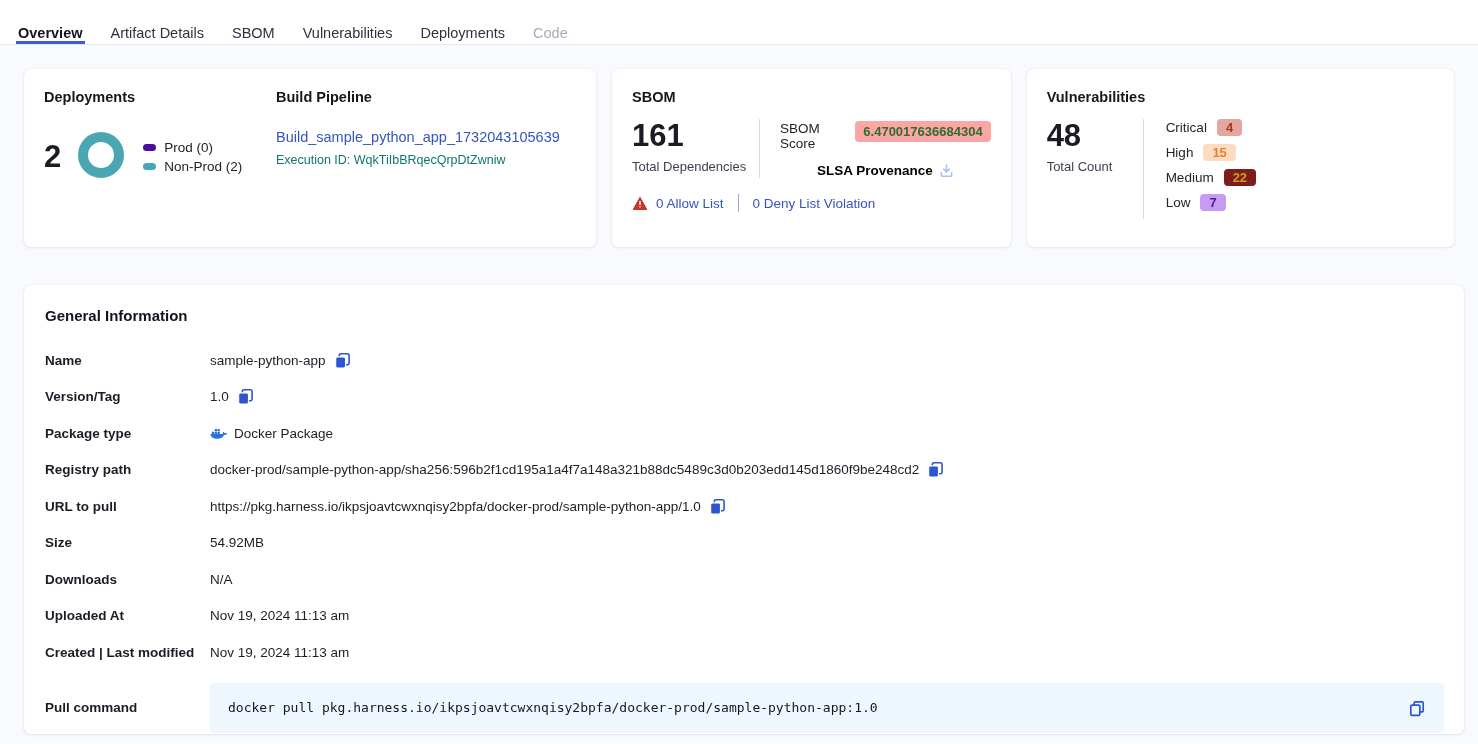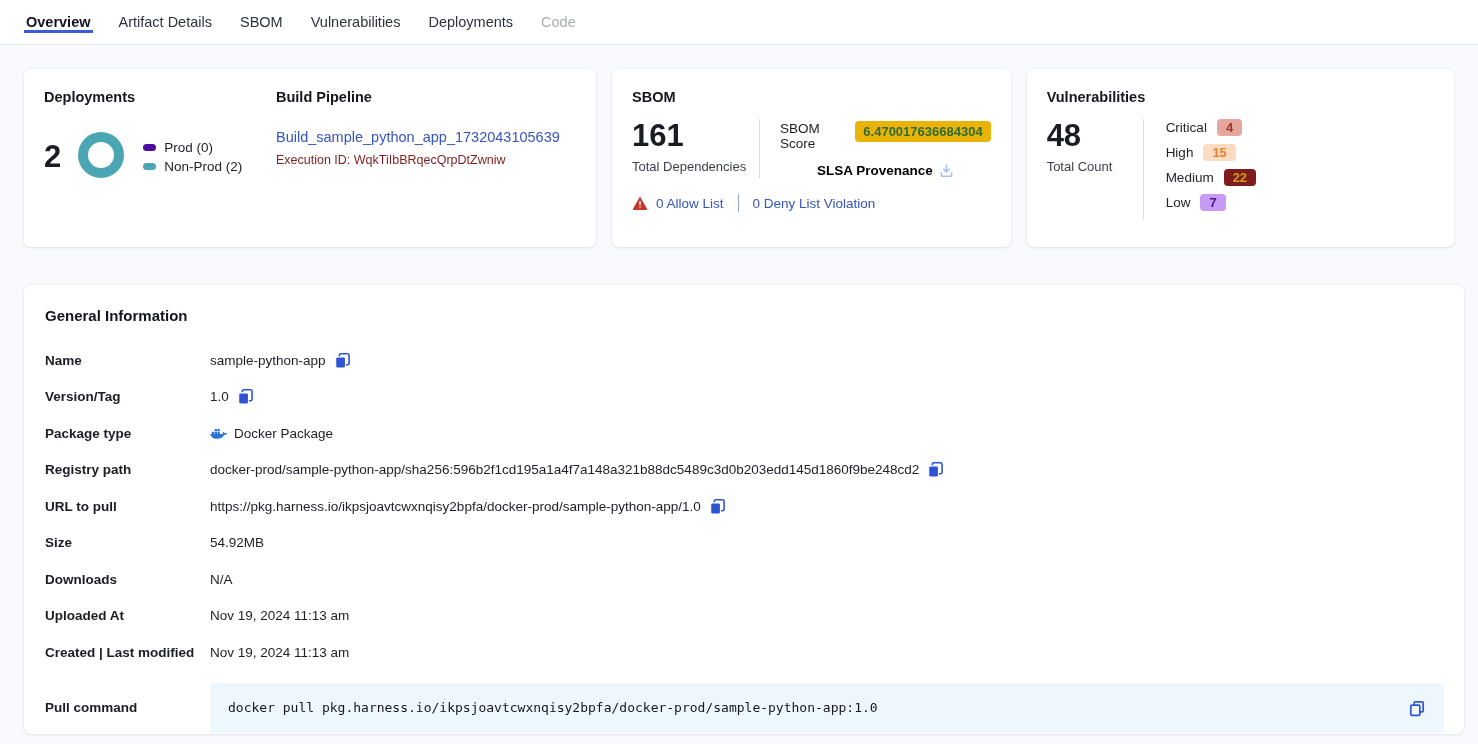--- a/index.html
+++ b/index.html
@@ -6,21 +6,21 @@
   html,body { width:1478px; height:744px; }
   body {
     font-family:"Liberation Sans", sans-serif;
     background:#f8fafd;
     color:#22222a;
     overflow:hidden;
   }
   
   .tabbar {
     height:45px; background:#fff; border-bottom:1px solid #e7e9f1;
-    display:flex; align-items:center; padding-left:24px;
+    display:flex; align-items:flex-end; padding-left:16px;
   }
   .tab {
     display:flex; align-items:center; margin-right:24px; padding:0 2px;
     font-size:14.5px; color:#2f3140; cursor:pointer; position:relative;
     border-bottom:3px solid transparent; padding-top:3px;
   }
   .tab.active { font-weight:bold; color:#14141f; border-bottom-color:#3b5bd9; }
   .tab.disabled { color:#a9abba; cursor:default; }
   
   .cards-row { display:flex; gap:16px; padding:24px 24px 0 24px; }
@@ -35,31 +35,31 @@
   
   .card-deploy { width:577px; display:flex; }
   .deploy-col { width:230px; }
   .deploy-flex { display:flex; align-items:center; margin-top:24px; }
   .donut { margin-left:14px; }
   .legend { margin-left:16px; }
   .legend-item { display:flex; align-items:center; font-size:13.5px; color:#24242e; margin:4px 0; }
   .legend-swatch { width:13px; height:7px; border-radius:4px; margin-right:8px; }
   .pipeline-col { padding-left:2px; }
   .pipeline-link { display:inline-block; margin-top:24px; font-size:14.5px; color:#3654be; text-decoration:none; cursor:pointer; }
-  .exec-id { margin-top:7px; font-size:12.5px; color:#7f1d1d; }
+  .exec-id { margin-top:7px; font-size:12.5px; color:#0f766e; }
   
   .card-sbom { width:402px; }
   .sbom-mid { display:flex; margin-top:14px; }
   .v-divider { width:1px; background:#d8dae6; align-self:stretch; }
   .sbom-left { width:134px; }
   .sbom-right { padding-left:20px; padding-top:2px; }
   .score-row { display:flex; align-items:flex-start; }
   .score-label { font-size:13.5px; color:#1e1e28; }
   .score-badge {
-    margin-left:8px; background:#eab308; color:#2f6b33; font-size:13px; font-weight:bold;
+    margin-left:8px; background:#fca5a5; color:#2f6b33; font-size:13px; font-weight:bold;
     padding:3px 8px; border-radius:4px;
   }
   .slsa-row { margin-top:12px; display:flex; align-items:center; justify-content:center; color:#000000; font-weight:bold; font-size:13.5px; cursor:default; }
   .slsa-row svg { margin-left:6px; }
   .sbom-links { display:flex; align-items:center; margin-top:16px; font-size:13.5px; }
   .sbom-link { color:#3654be; text-decoration:none; cursor:pointer; }
   .sbom-links .v-divider { height:18px; margin:0 14px; background:#9aa6d8; }
   .warn-icon { margin-right:8px; display:flex; }
   
   .card-vuln { width:431px; }

